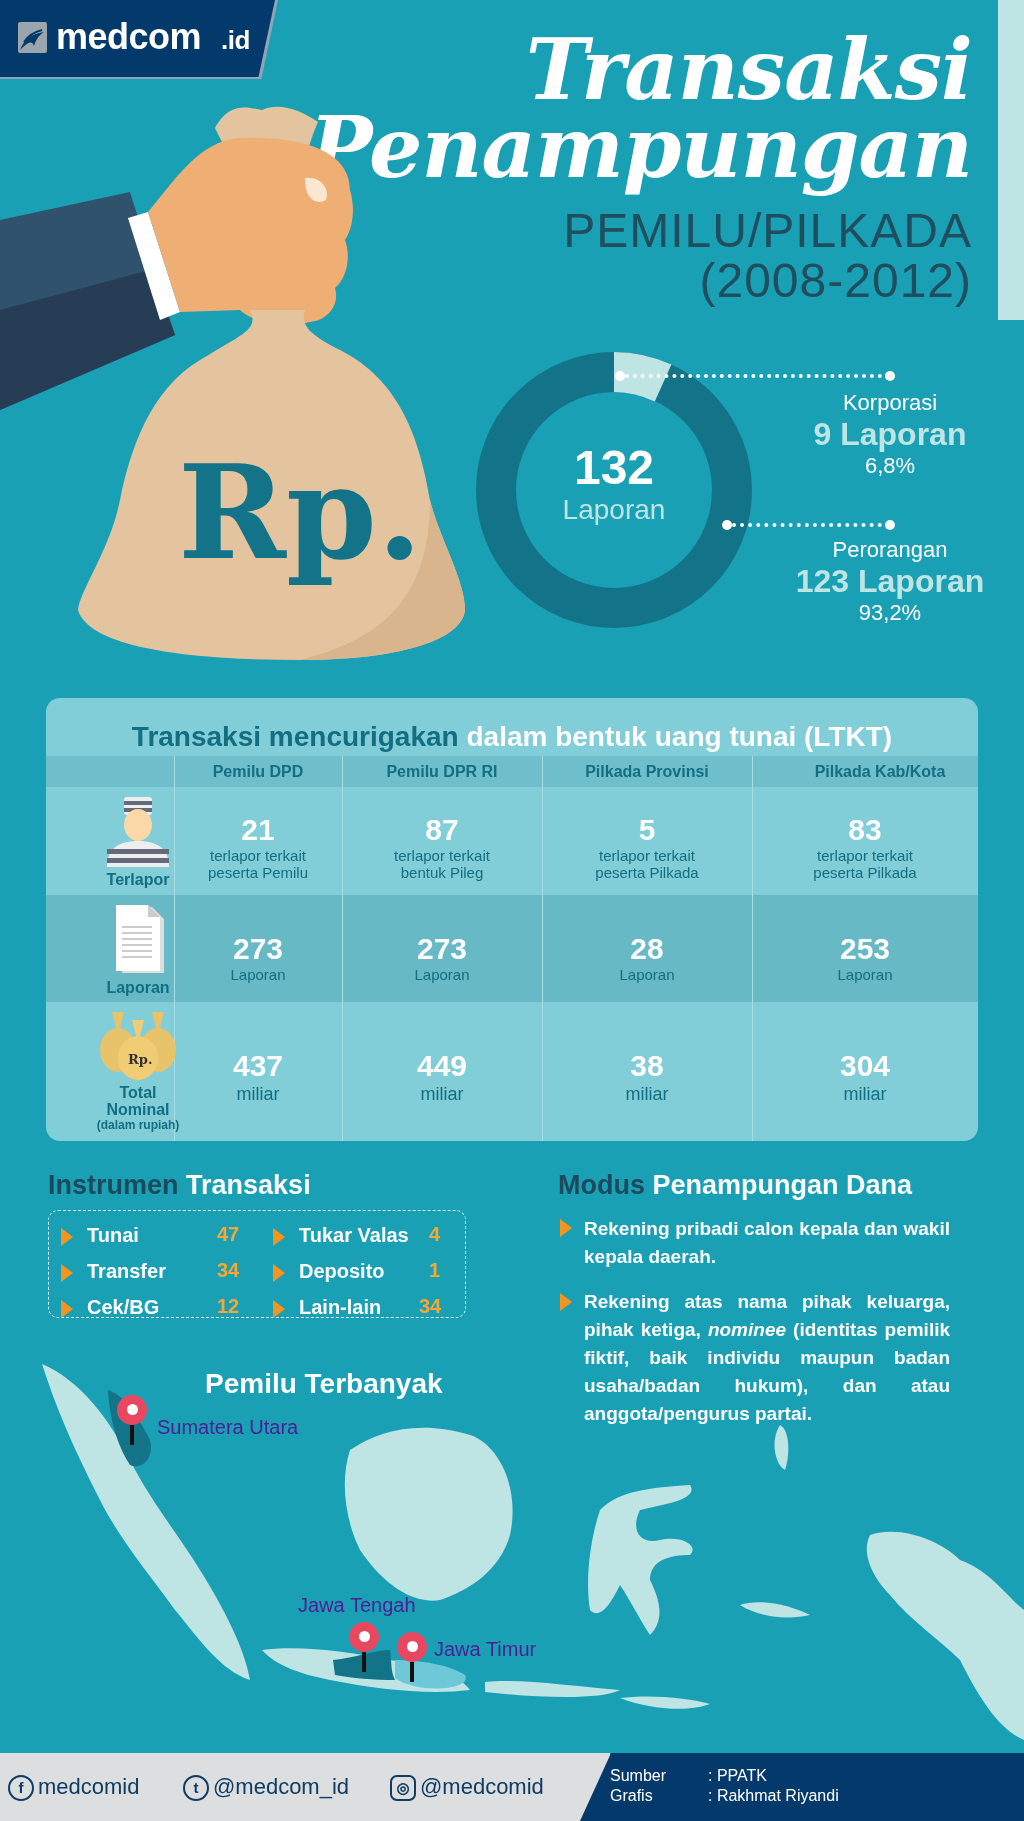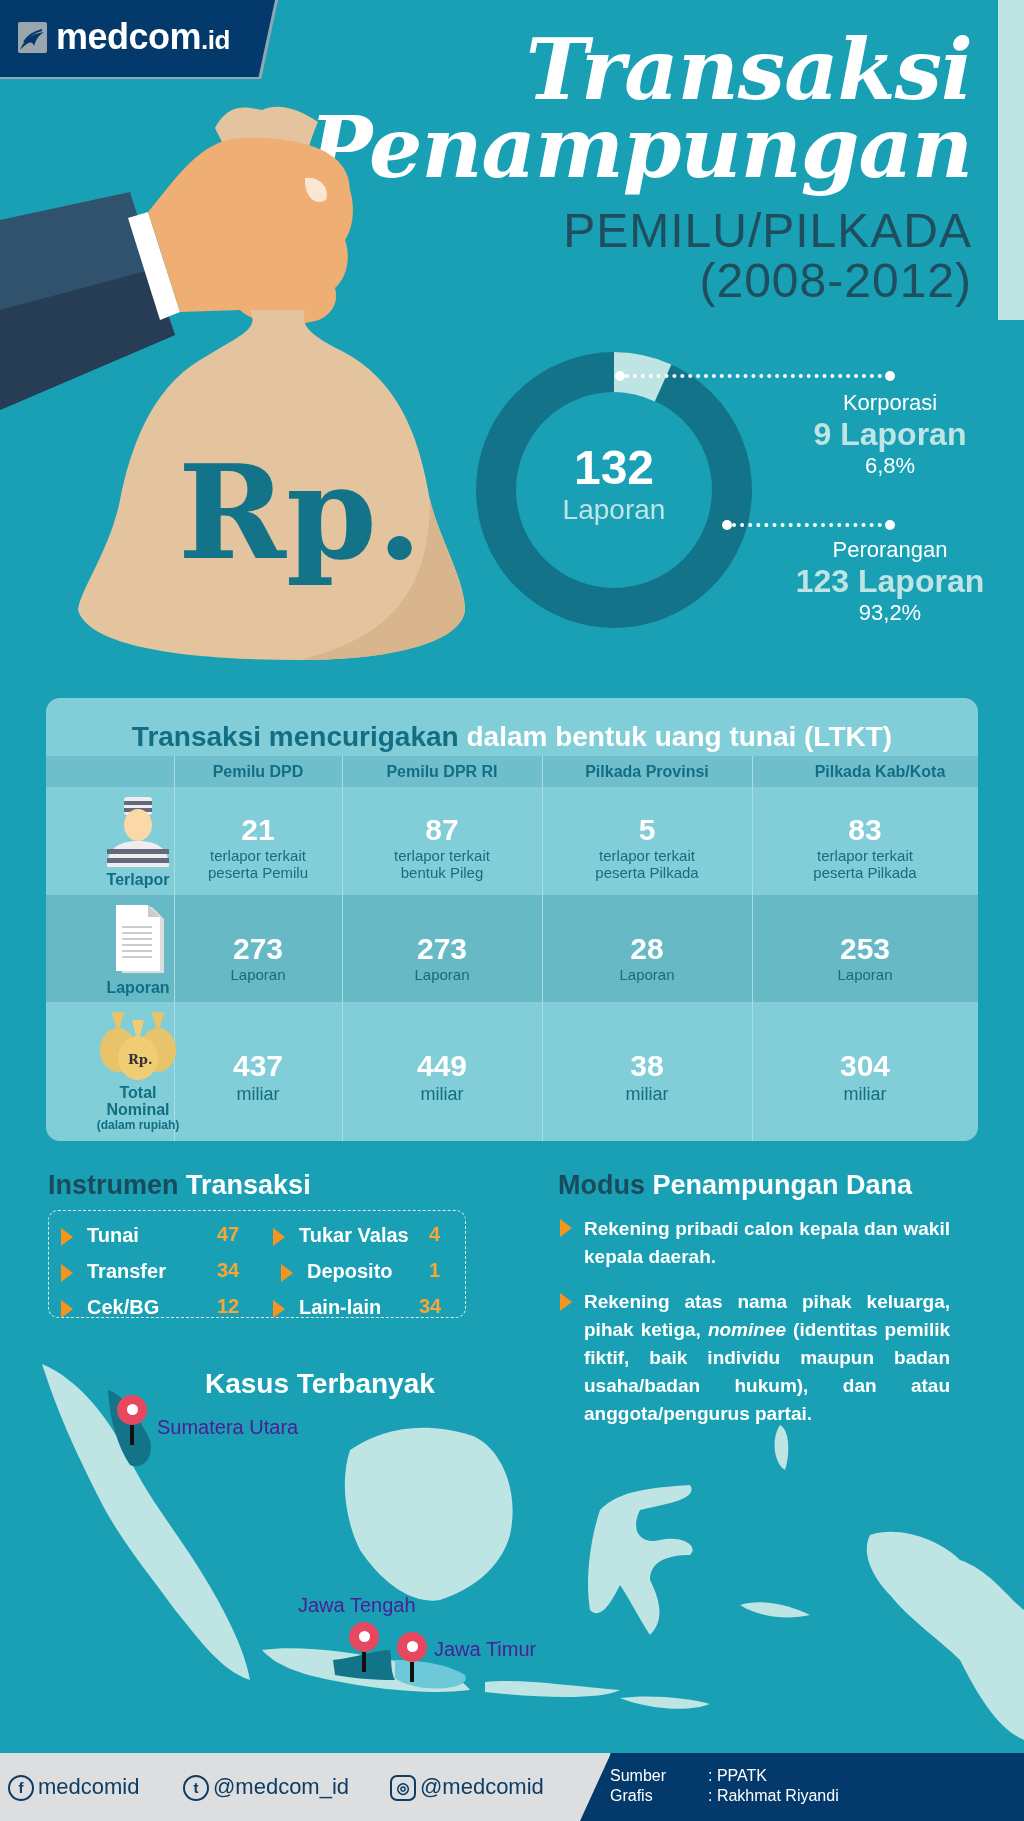--- a/index.html
+++ b/index.html
@@ -7,21 +7,21 @@
   body { background:#19a0b5; font-family:"Liberation Sans", sans-serif; position:relative; color:#fff; }
   .abs { position:absolute; }
 
   
   .logo-band { left:0; top:0; width:275px; height:77px; background:#043a6b;
     clip-path:polygon(0 0,100% 0,94% 100%,0 100%); }
   .logo-band-edge { left:0; top:0; width:278px; height:79px; background:#8fa5b6;
     clip-path:polygon(0 0,100% 0,94% 100%,0 100%); }
   .logo-mark { left:18px; top:22px; width:29px; height:31px; background:#9aa5ae; border-radius:2px; overflow:hidden; }
   .logo-text { left:56px; top:16px; font-size:36px; font-weight:bold; letter-spacing:-0.5px; }
-  .logo-text .id { font-size:26px; }
+  .logo-text .id { font-size:26px;margin-left:20px; }
 
   .side-strip { left:998px; top:0; width:26px; height:320px; background:#bfe4e4; }
 
   .title1, .title2 { right:52px; font-family:"DejaVu Serif", serif; font-style:italic; font-weight:bold; color:#fff; letter-spacing:-1px; }
   .title1 { top:20px; font-size:84px; }
   .title2 { top:98px; font-size:84px; }
   .subtitle { right:52px; top:206px; font-size:48px; color:#1f4e5e; text-align:right; line-height:50px; letter-spacing:1px; }
 
   
   .donut { left:476px; top:352px; width:276px; height:276px; }
@@ -278,21 +278,21 @@
     <path d="M740 245 C760 238 790 245 810 255 C790 260 760 258 740 245Z"></path>
 
     <path d="M870 175 C900 165 940 180 960 200 C990 210 1010 240 1024 250 L1024 380 C1000 370 980 340 960 300 C940 280 910 260 890 235 C875 220 860 195 870 175Z"></path>
   </g>
 
   <path d="M108 30 C125 35 140 60 150 80 C155 100 140 110 130 105 C120 90 110 65 108 30Z" fill="#137489"></path>
   <path d="M333 300 C355 298 375 290 390 290 C392 300 390 310 395 320 C375 320 350 318 335 315Z" fill="#137489"></path>
   <path d="M395 300 C420 300 450 305 465 315 C470 325 450 330 425 328 C410 326 400 322 395 318Z" fill="#6dc8d8"></path>
 </svg>
 
-<div class="abs map-title">Kasus Terbanyak</div>
+<div class="abs map-title">Pemilu Terbanyak</div>
 
 <div class="abs" style="left:117px;top:1395px">
   <div class="pin" style="position:relative">
       <div class="pin-inner"></div>
     </div>
   <div class="pin-stem" style="margin-left:13px"></div>
 </div>
 <div class="abs map-lbl" style="left:157px;top:1416px">Sumatera Utara</div>
 
 <div class="abs" style="left:349px;top:1622px">
@@ -318,21 +318,21 @@
 <div class="abs inst-box">
   <div class="inst-item" style="left:12px;top:12px"><span class="tri"></span><span>Tunai</span></div>
   <div class="inst-val" style="left:168px;top:12px">47</div>
   <div class="inst-item" style="left:12px;top:48px"><span class="tri"></span><span>Transfer</span></div>
   <div class="inst-val" style="left:168px;top:48px">34</div>
   <div class="inst-item" style="left:12px;top:84px"><span class="tri"></span><span>Cek/BG</span></div>
   <div class="inst-val" style="left:168px;top:84px">12</div>
 
   <div class="inst-item" style="left:224px;top:12px"><span class="tri"></span><span>Tukar Valas</span></div>
   <div class="inst-val" style="left:380px;top:12px">4</div>
-  <div class="inst-item" style="left:232px;top:48px"><span class="tri"></span><span>Deposito</span></div>
+  <div class="inst-item" style="left:224px;top:48px"><span class="tri"></span><span>Deposito</span></div>
   <div class="inst-val" style="left:380px;top:48px">1</div>
   <div class="inst-item" style="left:224px;top:84px"><span class="tri"></span><span>Lain-lain</span></div>
   <div class="inst-val" style="left:370px;top:84px">34</div>
 </div>
 
 <div class="abs sec-h" style="left:558px;top:1170px">
   <span class="a">Modus</span>
   <span class="b">Penampungan Dana</span>
 </div>
 <span class="abs tri modus-tri" style="top:1219px"></span>

